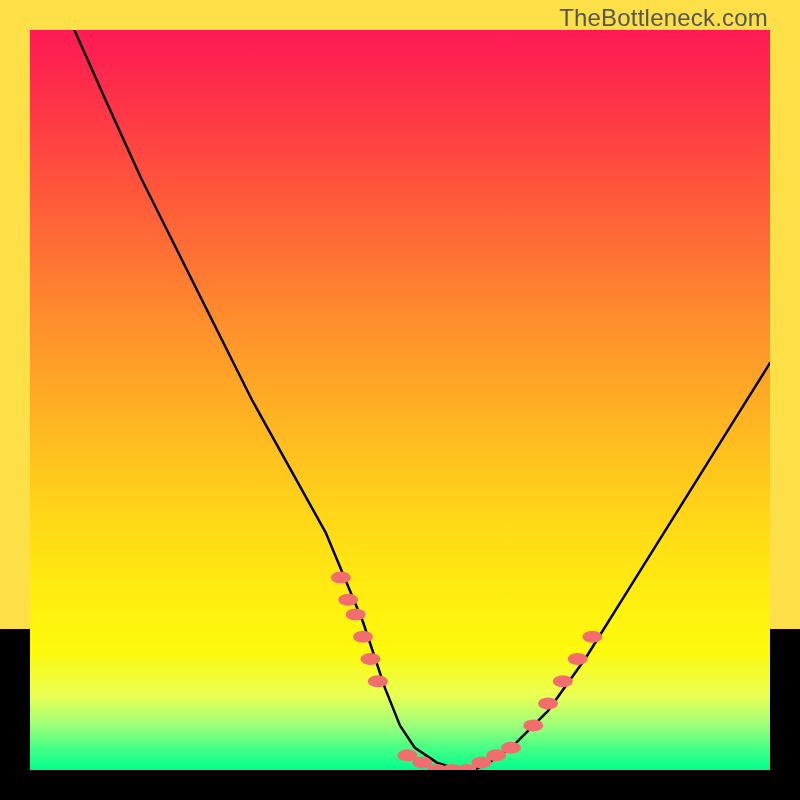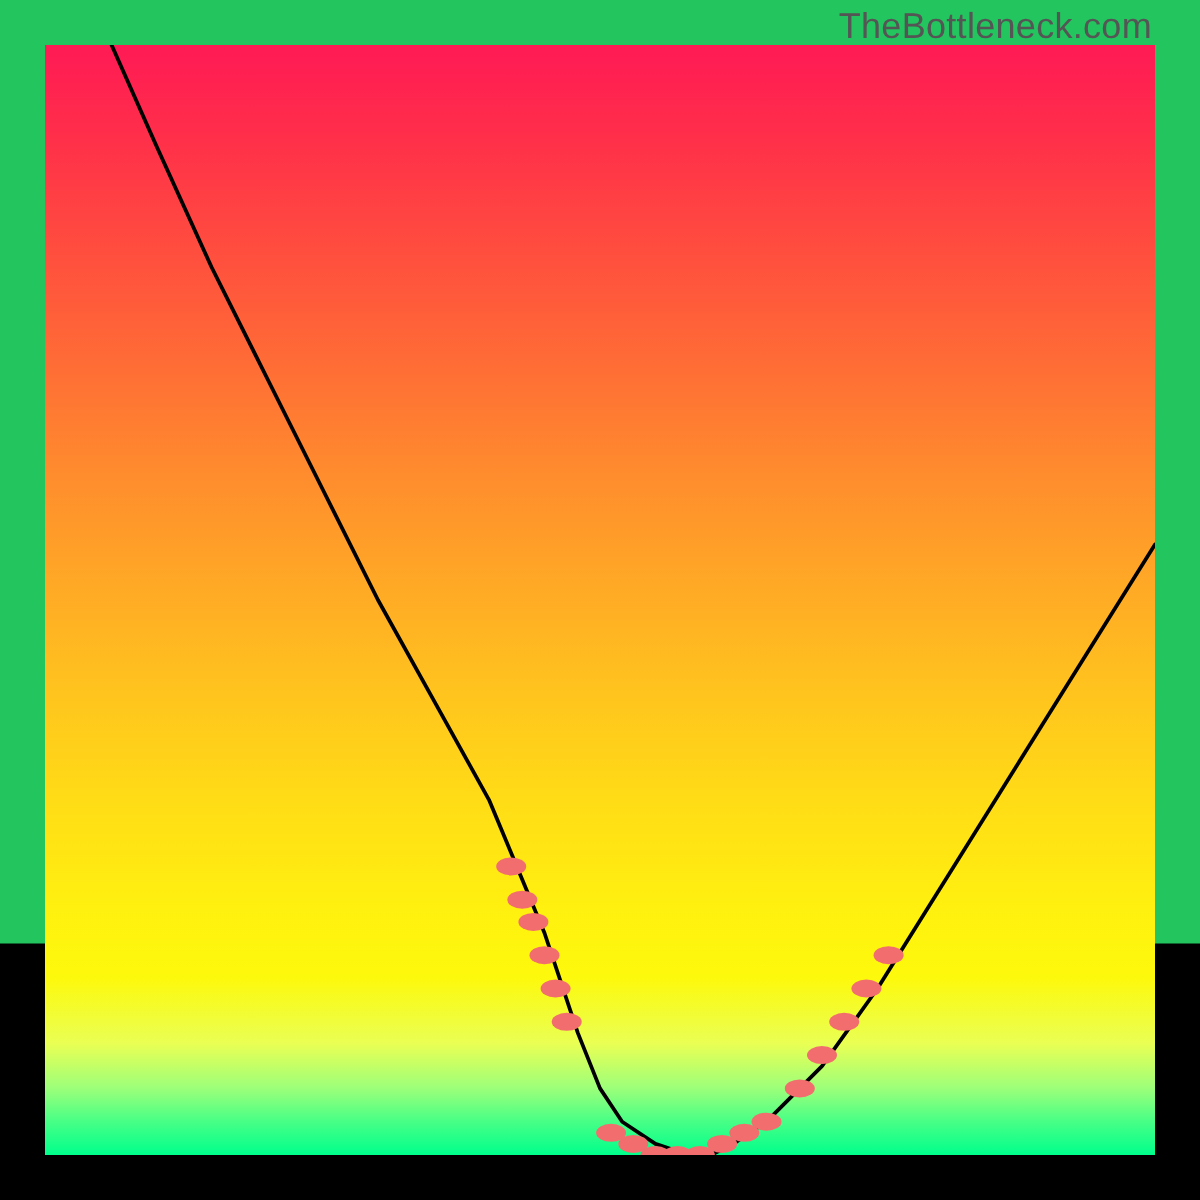--- a/index.html
+++ b/index.html
@@ -10,21 +10,21 @@
     background: #000;
     overflow: hidden;
     font-family: Arial, Helvetica, sans-serif;
   }
   .frame {
     position: absolute;
     top: 0;
     left: 0;
     width: 800px;
     height: 629px;
-    background: #22c55e;
+    background: #fde047;
     text-align: right;
   }
   .plot-area {
     position: absolute;
     left: 30px;
     top: 30px;
     width: 740px;
     height: 740px;
     background: linear-gradient(to bottom,
       #ff1a55 0%,

